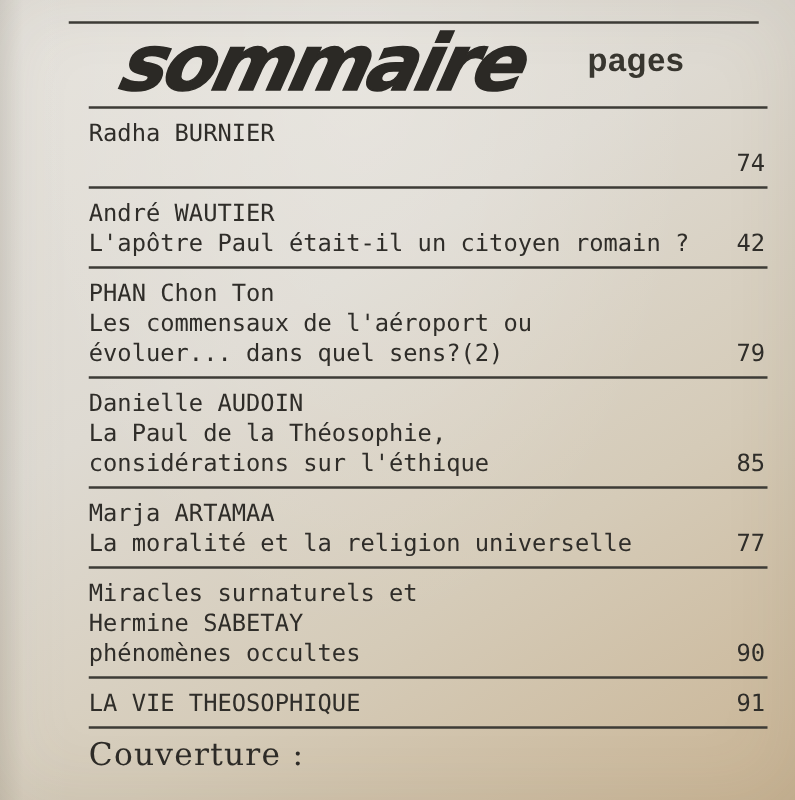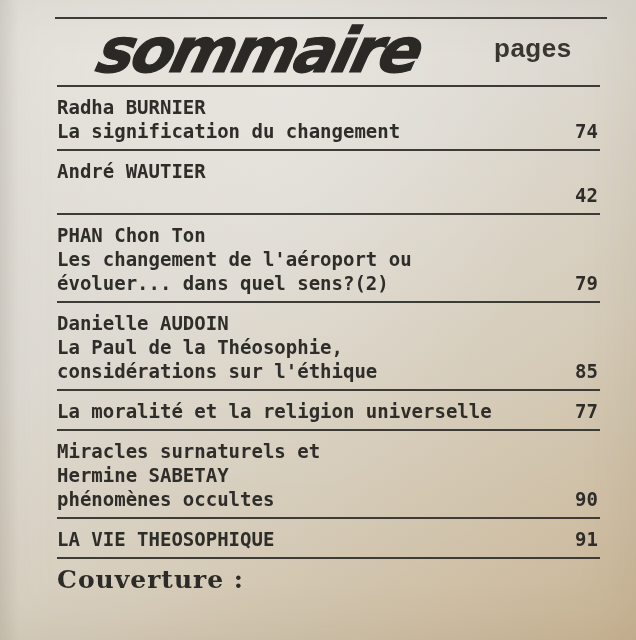--- a/index.html
+++ b/index.html
@@ -14,28 +14,28 @@
       linear-gradient(90deg, rgba(110,104,92,0.12) 0%, rgba(255,255,255,0.05) 3%, rgba(0,0,0,0) 9%),
       linear-gradient(148deg, #e6e3dd 0%, #dedad2 38%, #d5cbb8 68%, #c9b494 100%);
     box-shadow:inset 0 0 60px rgba(90,80,60,0.10);
   }
   .top-rule{
     position:absolute;top:17px;left:55px;width:552px;height:2px;
     background:#3d3b36;
   }
   .title-svg{position:absolute;top:16px;left:90px;}
   .pages-label{
-    position:absolute;top:33px;left:494px;
+    position:absolute;top:33px;left:470px;
     font-family:"Liberation Sans", sans-serif;
     font-weight:bold;font-size:26px;color:#38362f;letter-spacing:0.5px;
   }
   .toc{
-    position:absolute;top:85px;left:57px;width:543px;
+    position:absolute;top:85px;left:71px;width:543px;
     border-top:2px solid #3d3b36;
-    color:#2f2d29;font-size:19px;line-height:24px;font-weight:bold;
+    color:#2f2d29;font-size:19px;line-height:24px;
   }
   .entry{border-bottom:2px solid #3d3b36;padding:8px 0 6px 0;}
   .line{white-space:nowrap;}
   .pgline{display:flex;}
   .pg{margin-left:auto;padding-right:2px;}
   .footer{
     padding:9px 0 0 0;
     font-family:"DejaVu Serif", serif;
     font-size:25px;color:#2d2b27;letter-spacing:1px;
   }
@@ -53,51 +53,52 @@
     </g>
   </svg>
 
   <div class="pages-label">pages</div>
 
   <div class="toc">
 
     <div class="entry">
       <div class="line">Radha BURNIER</div>
       <div class="line pgline">
-        <span>La signification du changement</span>
         <span class="pg">74</span>
       </div>
     </div>
 
     <div class="entry">
       <div class="line">André WAUTIER</div>
       <div class="line pgline">
+        <span>L'apôtre Paul était-il un citoyen romain ?</span>
         <span class="pg">42</span>
       </div>
     </div>
 
     <div class="entry">
       <div class="line">PHAN Chon Ton</div>
-      <div class="line">Les changement de l'aéroport ou</div>
+      <div class="line">Les commensaux de l'aéroport ou</div>
       <div class="line pgline">
         <span>évoluer... dans quel sens?(2)</span>
         <span class="pg">79</span>
       </div>
     </div>
 
     <div class="entry">
       <div class="line">Danielle AUDOIN</div>
       <div class="line">La Paul de la Théosophie,</div>
       <div class="line pgline">
         <span>considérations sur l'éthique</span>
         <span class="pg">85</span>
       </div>
     </div>
 
     <div class="entry">
+      <div class="line">Marja ARTAMAA</div>
       <div class="line pgline">
         <span>La moralité et la religion universelle</span>
         <span class="pg">77</span>
       </div>
     </div>
 
     <div class="entry">
       <div class="line">Miracles surnaturels et</div>
       <div class="line">Hermine SABETAY</div>
       <div class="line pgline">

